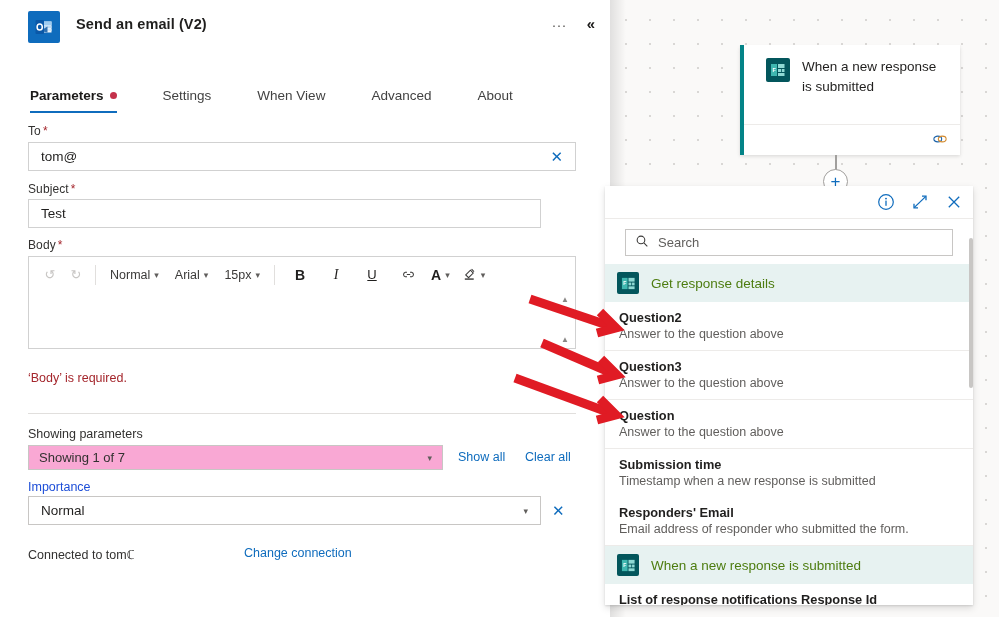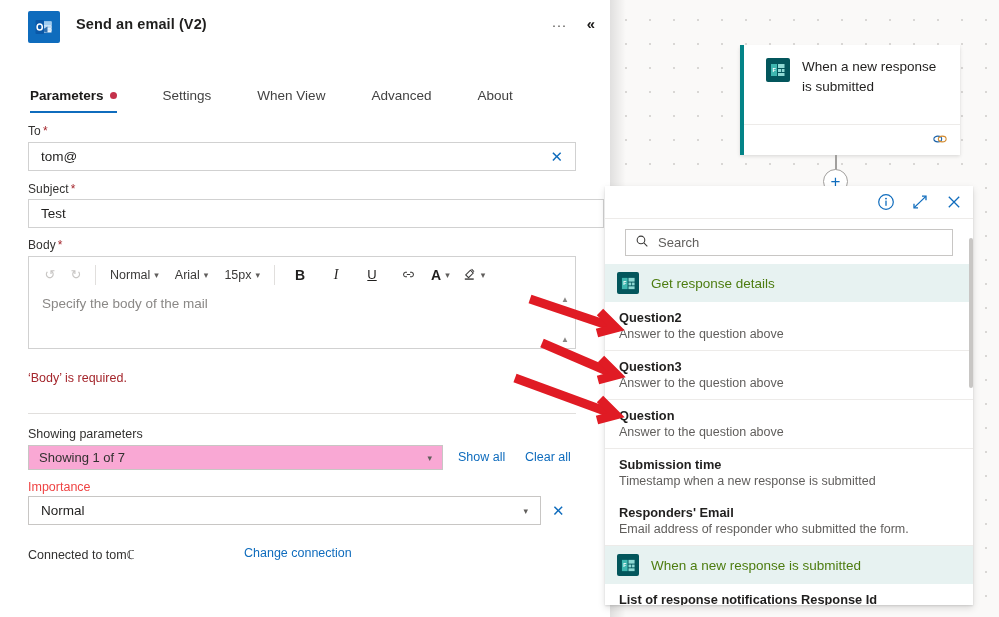--- a/index.html
+++ b/index.html
@@ -135,21 +135,21 @@
   #adv-select {
     position: absolute; left: 28px; top: 445px; width: 415px; height: 25px;
     border: 1px solid #c8c6c4; background: #f9a8d4;
     display: flex; align-items: center; padding: 0 10px;
     font-size: 13px; color: #323130; cursor: pointer;
   }
   #adv-select .val { flex: 1; }
   .link {
     position: absolute; font-size: 12.5px; color: #0f6cbd; cursor: pointer;
   }
-  #imp-label { position: absolute; left: 28px; top: 480px; font-size: 12.5px; color: #ef4444; }
+  #imp-label { position: absolute; left: 28px; top: 480px; font-size: 12.5px; color: #1d4ed8; }
   #imp-select {
     position: absolute; left: 28px; top: 496px; width: 513px; height: 29px;
     border: 1px solid #c8c6c4; background: #fff;
     display: flex; align-items: center; padding: 0 12px;
     font-size: 13.5px; color: #201f1e; cursor: pointer;
   }
   #imp-select .val { flex: 1; }
   #imp-clear {
     position: absolute; left: 552px; top: 502px;
     color: #0f6cbd; font-size: 15px; cursor: pointer;
@@ -309,21 +309,21 @@
       <span>To</span><span class="req">*</span>
     </div>
     <div class="txtbox" style="left:28px; top:142px; width:548px; height:29px;">
       <span class="val">tom@</span>
       <span class="clear-x">✕</span>
     </div>
 
     <div class="field-label" style="left:28px; top:182px;">
       <span>Subject</span><span class="req">*</span>
     </div>
-    <div class="txtbox" style="left:28px; top:199px; width:576px; height:29px;">
+    <div class="txtbox" style="left:28px; top:199px; width:513px; height:29px;">
       <span class="val">Test</span>
     </div>
 
     <div class="field-label" style="left:28px; top:238px;">
       <span>Body</span><span class="req">*</span>
     </div>
 
     <div id="body-editor">
       <div id="body-toolbar">
         <div class="tb-btn disabled">↺</div>
@@ -360,21 +360,20 @@
           <span>
             <svg width="15" height="15" viewBox="0 0 16 16">
               <path d="M4 9.5 L9 4.5 L12 7.5 L7 12.5 Z" fill="none" stroke="#3b3a39" stroke-width="1.1"></path>
               <path d="M10.2 3.3 L12.8 5.9" stroke="#3b3a39" stroke-width="1.1"></path>
               <rect x="3" y="13.2" width="9.5" height="1.5" fill="#3b3a39"></rect>
             </svg>
           </span>
           <span class="chev">▾</span>
         </div>
       </div>
-      <div id="body-placeholder">Specify the body of the mail</div>
       <div id="body-scroll-up">▲</div>
       <div id="body-scroll-dn">▲</div>
     </div>
 
     <div id="body-error">‘Body’ is required.</div>
     <div id="divider"></div>
 
     <div id="adv-label">Showing parameters</div>
     <div id="adv-select">
       <span class="val">Showing 1 of 7</span>

